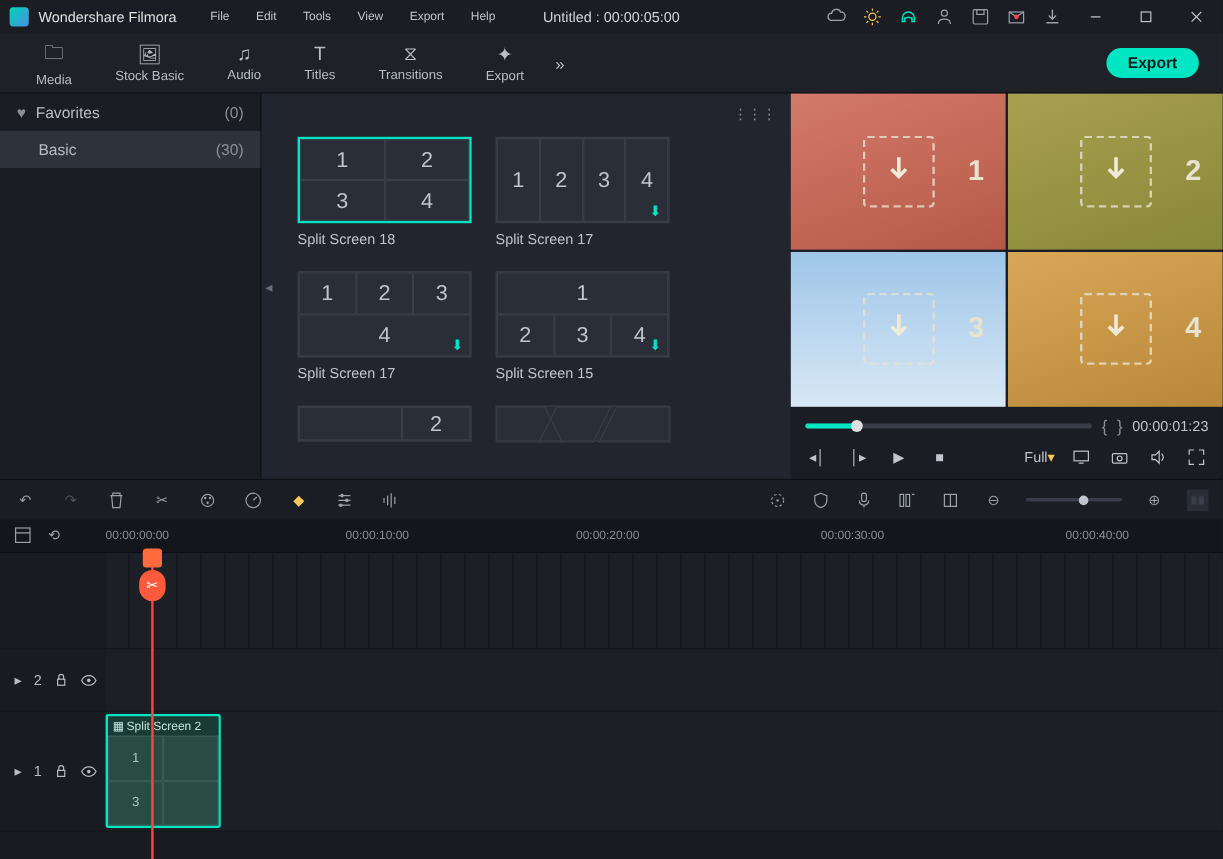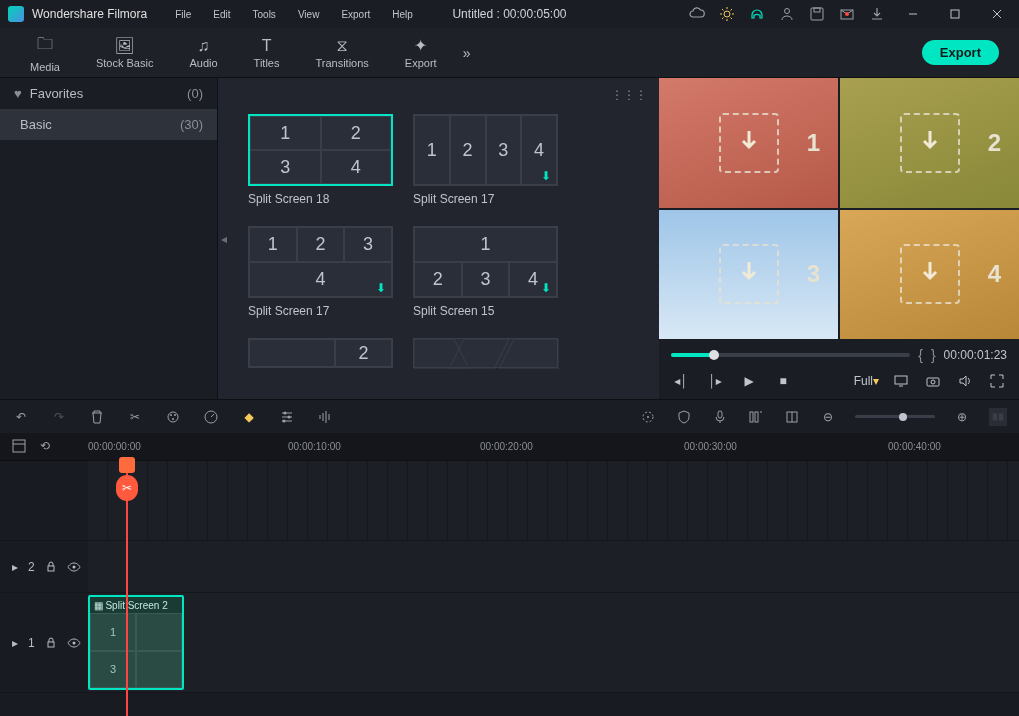--- a/index.html
+++ b/index.html
@@ -191,21 +191,21 @@
   <button class="export-btn">Export</button>
 </div>
 
 <div class="main">
   <div class="sidebar">
     <div class="side-item">
       <span class="heart">♥</span>
       <span>Favorites</span>
       <span class="count">(0)</span>
     </div>
-    <div class="side-item active" style="padding-left:20px">
+    <div class="side-item active" style="padding-left:32px">
       <span>Basic</span>
       <span class="count">(30)</span>
     </div>
   </div>
   <div class="arrow-gutter">◂</div>
   <div class="content">
     <div class="grid-icon-top">⋮⋮⋮</div>
     <div class="templates">
       <div class="tpl selected">
         <div class="tpl-box">

